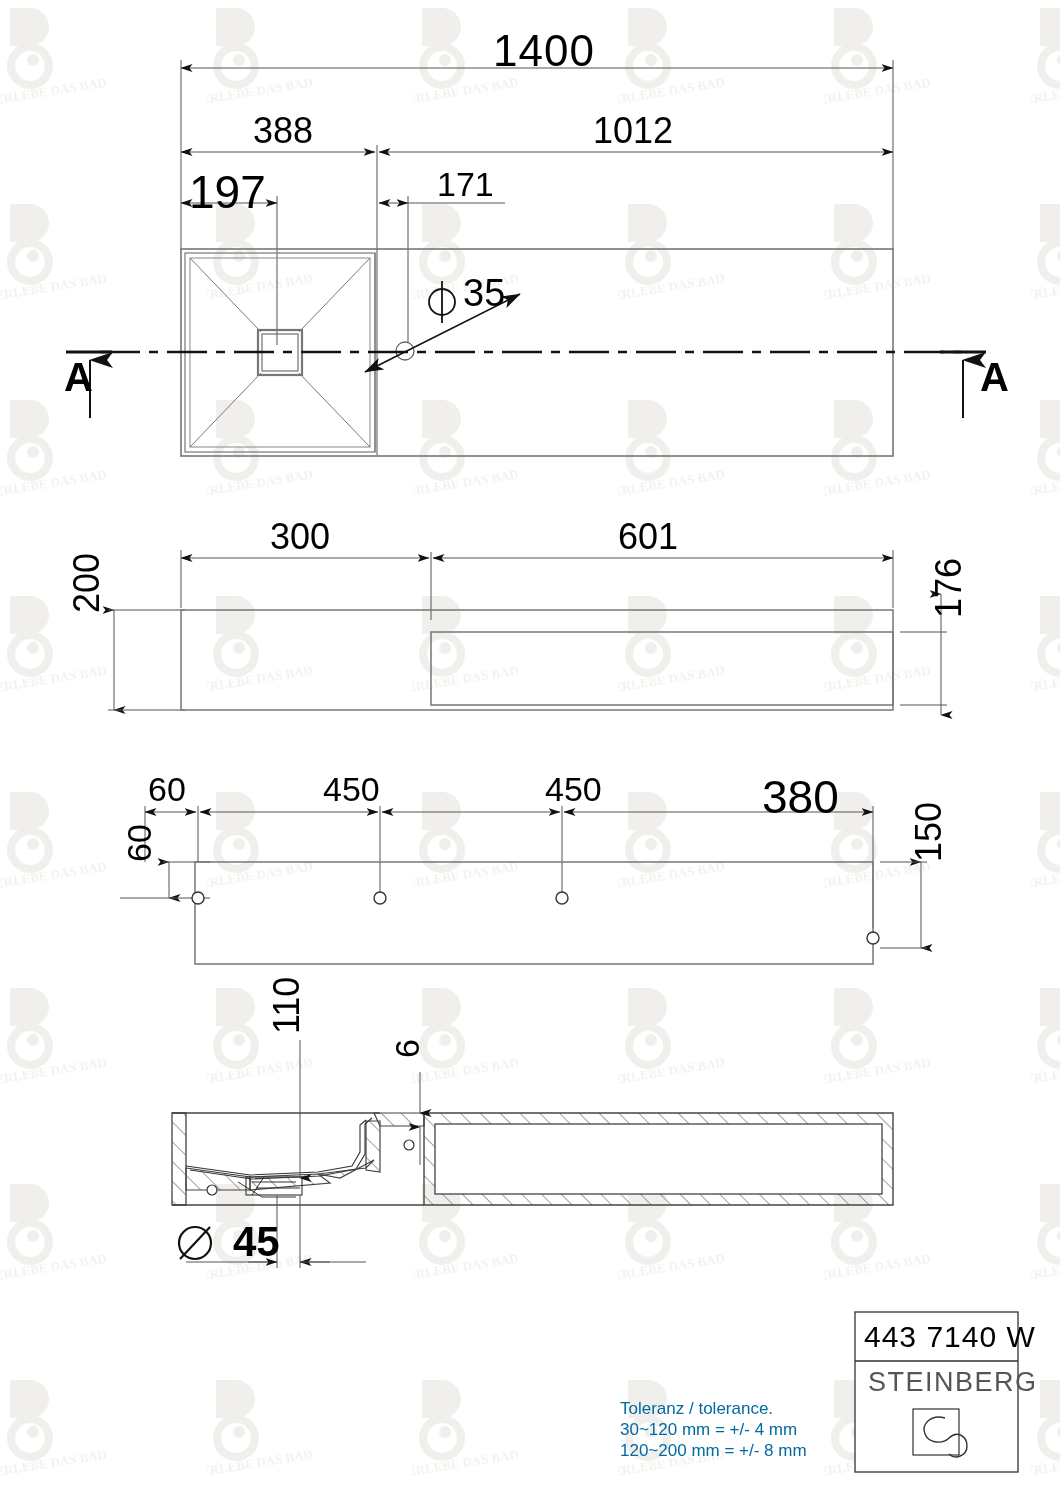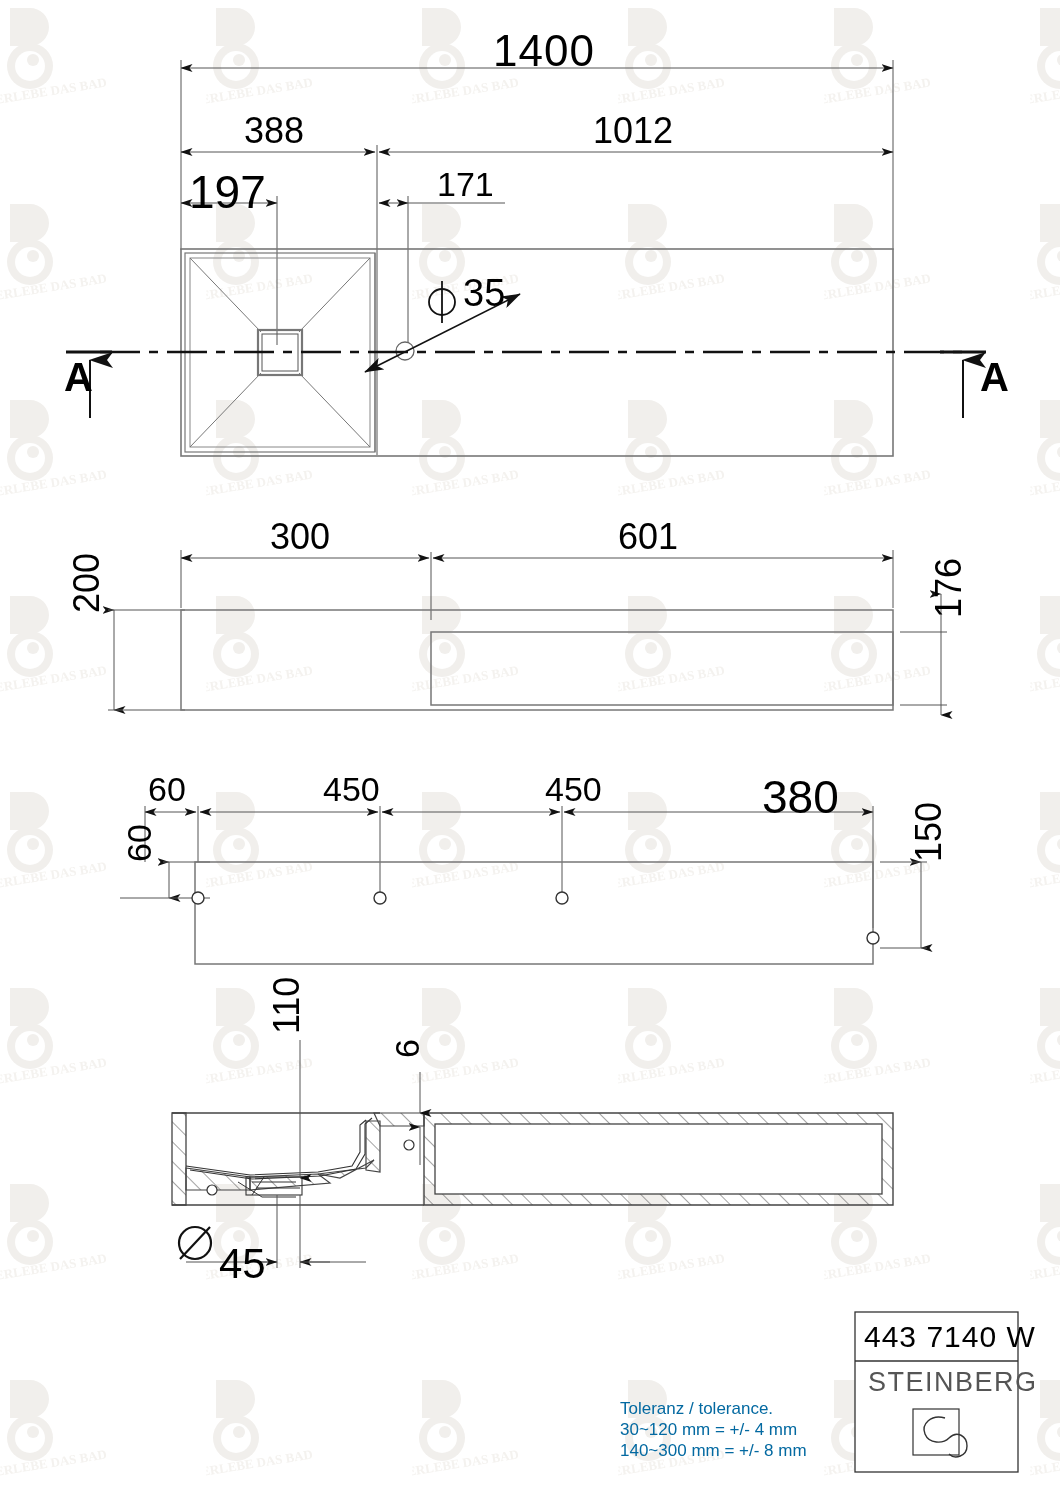--- a/index.html
+++ b/index.html
@@ -216,21 +216,21 @@
     <line x1="855" y1="1361" x2="1018" y2="1361" stroke="#333" stroke-width="1.3"></line>
     <rect x="913" y="1409" width="46" height="46" fill="none" stroke="#333" stroke-width="1.2"></rect>
     <path d="M945 1418 c-14 -4 -24 6 -20 16 c4 10 18 10 24 4 c8 -8 18 -2 18 8 c0 10 -12 14 -18 8" fill="none" stroke="#333" stroke-width="1.4"></path>
   </g>
 
 </svg>
 
 <div style="position:absolute;inset:0;pointer-events:none;">
 
   <span style="position:absolute;left:493px;top:26px;font-size:44px;letter-spacing:1px;">1400</span>
-  <span style="position:absolute;left:244px;top:110px;font-size:36px;">388</span>
+  <span style="position:absolute;left:253px;top:110px;font-size:36px;">388</span>
   <span style="position:absolute;left:593px;top:110px;font-size:36px;">1012</span>
   <span style="position:absolute;left:189px;top:165px;font-size:46px;">197</span>
   <span style="position:absolute;left:437px;top:165px;font-size:34px;">171</span>
   <span style="position:absolute;left:463px;top:272px;font-size:38px;">35</span>
 
   <span style="position:absolute;left:64px;top:355px;font-size:40px;font-weight:bold;">A</span>
   <span style="position:absolute;left:980px;top:355px;font-size:40px;font-weight:bold;">A</span>
 
   <span style="position:absolute;left:270px;top:516px;font-size:36px;">300</span>
   <span style="position:absolute;left:618px;top:516px;font-size:36px;">601</span>
@@ -239,25 +239,25 @@
 
   <span style="position:absolute;left:148px;top:770px;font-size:34px;">60</span>
   <span style="position:absolute;left:323px;top:770px;font-size:34px;">450</span>
   <span style="position:absolute;left:545px;top:770px;font-size:34px;">450</span>
   <span style="position:absolute;left:762px;top:770px;font-size:46px;">380</span>
   <span style="position:absolute;left:120px;top:862px;font-size:34px;transform:rotate(-90deg);transform-origin:left top;">60</span>
   <span style="position:absolute;left:908px;top:862px;font-size:36px;transform:rotate(-90deg);transform-origin:left top;">150</span>
 
   <span style="position:absolute;left:266px;top:1034px;font-size:36px;transform:rotate(-90deg);transform-origin:left top;">110</span>
   <span style="position:absolute;left:388px;top:1058px;font-size:34px;transform:rotate(-90deg);transform-origin:left top;">6</span>
-  <span style="position:absolute;left:219px;top:1218px;font-size:42px;font-weight:400;margin-top:22px;">45</span>
+  <span style="position:absolute;left:233px;top:1218px;font-size:42px;font-weight:700;">45</span>
 
   <div style="position:absolute;left:620px;top:1398px;font-size:17px;line-height:21px;color:#0369a1;">
     <div>Toleranz / tolerance.</div>
     <div>30~120 mm = +/- 4 mm</div>
-    <div>140~300 mm = +/- 8 mm</div>
+    <div>120~200 mm = +/- 8 mm</div>
   </div>
 
   <span style="position:absolute;left:864px;top:1320px;font-size:30px;letter-spacing:1px;">443 7140 W</span>
   <span style="position:absolute;left:868px;top:1367px;font-size:27px;color:#555;letter-spacing:1.5px;">STEINBERG</span>
 
 </div>
 </div>
 
 </body></html>

